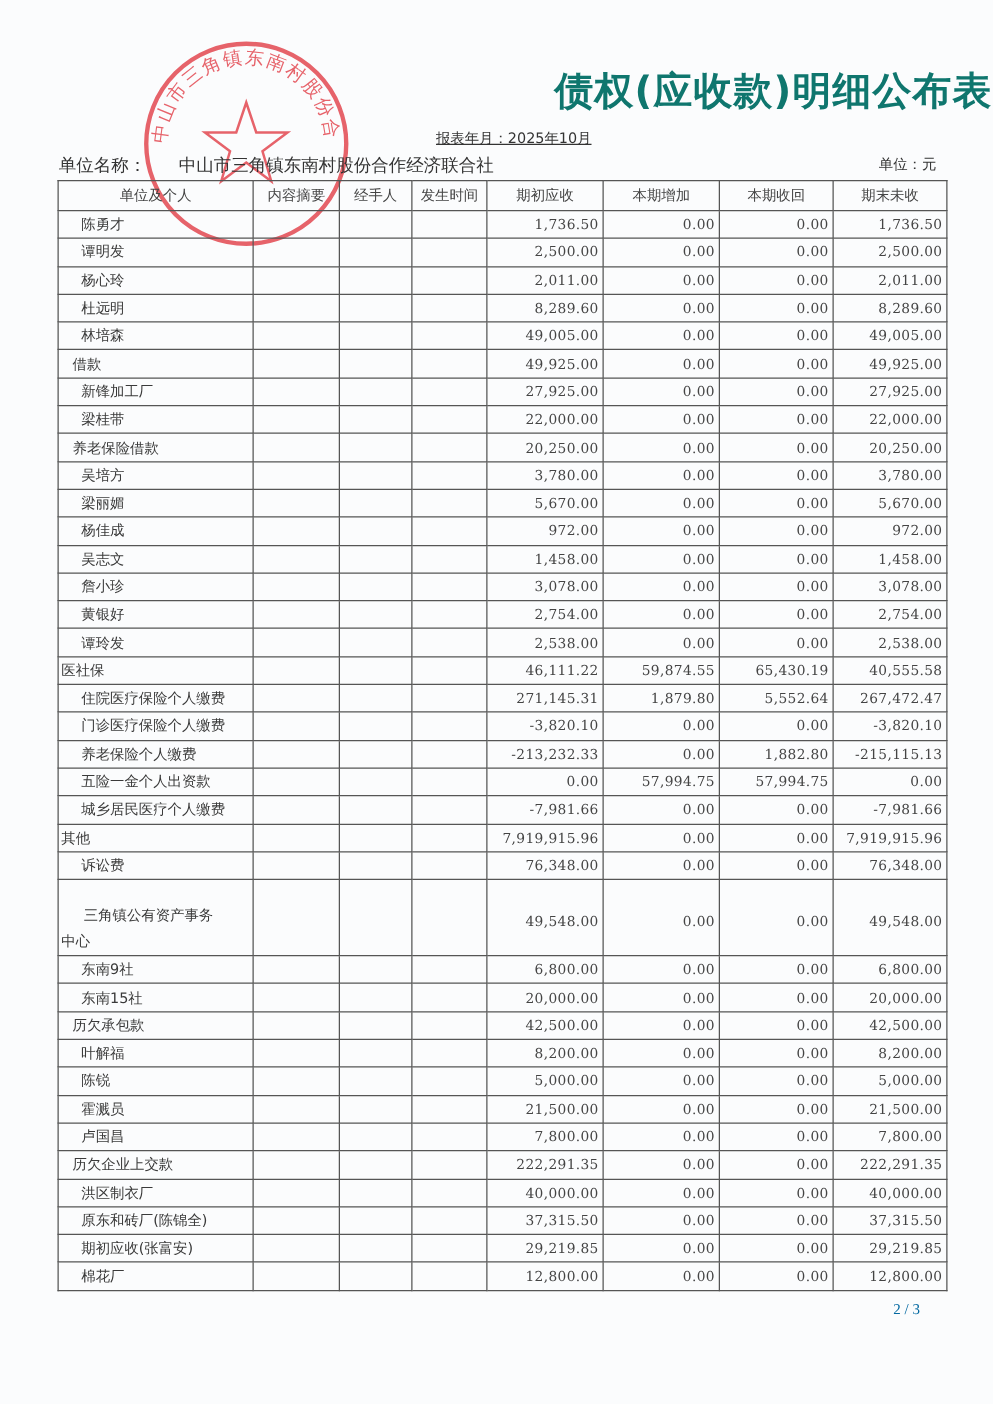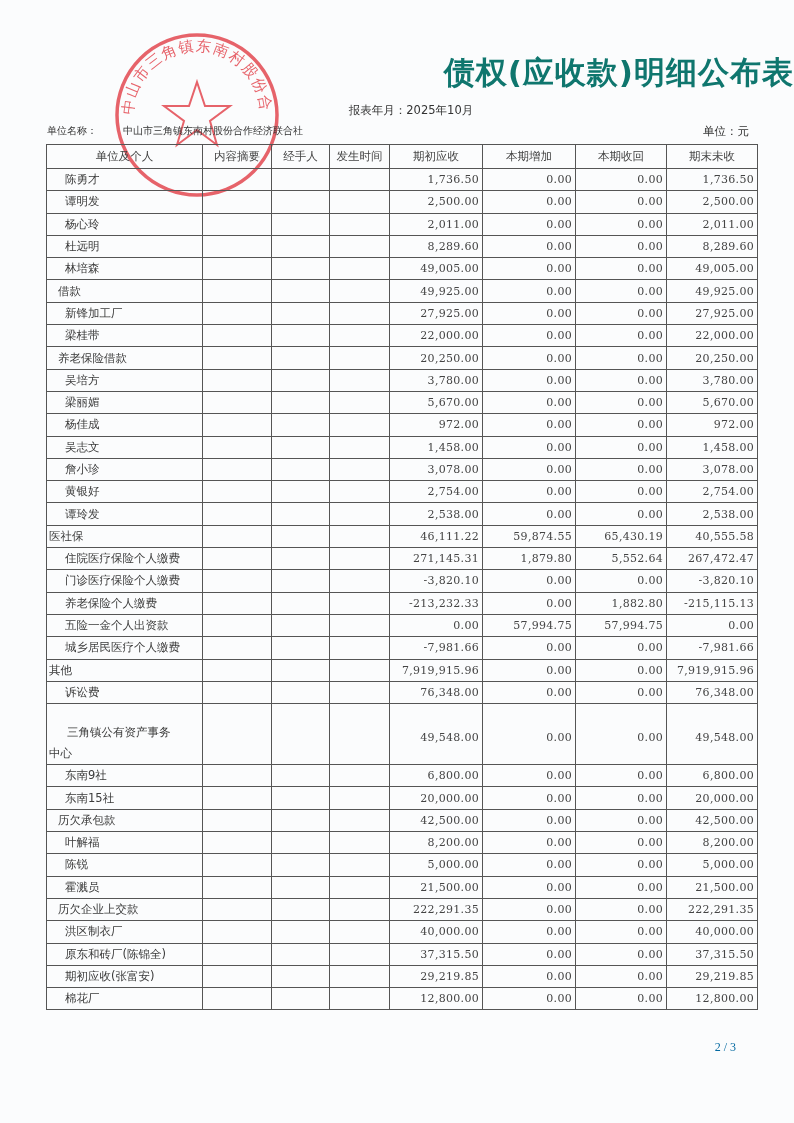--- a/index.html
+++ b/index.html
@@ -11,23 +11,23 @@
   }
   .title {
     position: absolute; left: 0; width: 794px; top: 52px; text-align: right;
     font-family: "DejaVu Sans", sans-serif; font-weight: bold;
     font-size: 31px; letter-spacing: 1px; color: #0f766e;
   }
   .subtitle {
     position: absolute; left: 0; width: 794px; top: 103px; text-align: center;
     font-size: 11.5px; color: #333;
   }
-  .subtitle span { display: inline-block; margin-left: 28px; }
+  .subtitle span { display: inline-block; margin-left: 28px; text-decoration: underline; }
   .org-line {
-    position: absolute; left: 47px; top: 124px; font-size: 10px; color: #333;
+    position: absolute; left: 47px; top: 124px; font-size: 14px; color: #333;
   }
   .org-line .org-name { margin-left: 26px; }
   .unit-line {
     position: absolute; right: 45px; top: 124px; font-size: 11.5px; color: #333;
   }
   table.ledger {
     position: absolute; left: 46px; top: 144px;
     border-collapse: collapse; table-layout: fixed;
     width: 711px;
     font-size: 11.5px;
@@ -409,20 +409,30 @@
         <td class="name lvl2">霍溅员</td>
         <td></td>
         <td></td>
         <td></td>
         <td class="num">21,500.00</td>
         <td class="num">0.00</td>
         <td class="num">0.00</td>
         <td class="num">21,500.00</td>
       </tr>
       <tr>
+        <td class="name lvl2">卢国昌</td>
+        <td></td>
+        <td></td>
+        <td></td>
+        <td class="num">7,800.00</td>
+        <td class="num">0.00</td>
+        <td class="num">0.00</td>
+        <td class="num">7,800.00</td>
+      </tr>
+      <tr>
         <td class="name lvl1">历欠企业上交款</td>
         <td></td>
         <td></td>
         <td></td>
         <td class="num">222,291.35</td>
         <td class="num">0.00</td>
         <td class="num">0.00</td>
         <td class="num">222,291.35</td>
       </tr>
       <tr>

